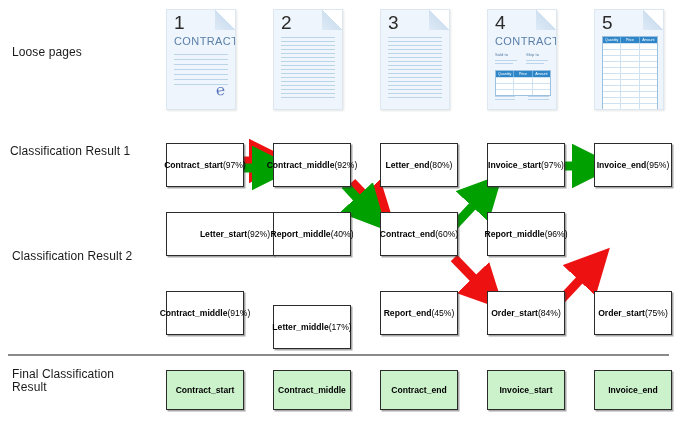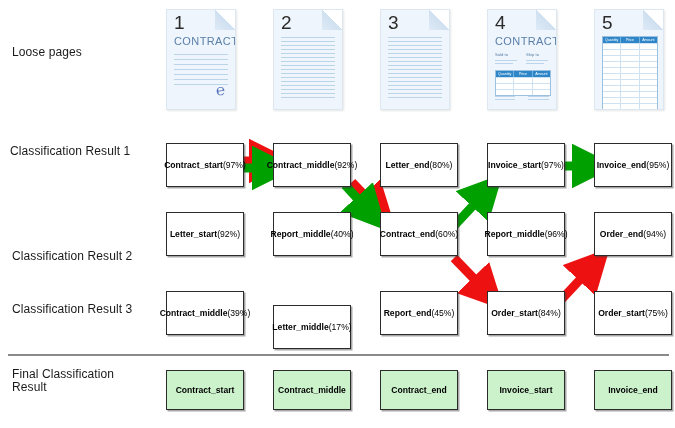--- a/index.html
+++ b/index.html
@@ -96,21 +96,20 @@
   svg.arrows{position:absolute;left:0;top:0;width:675px;height:428px;pointer-events:none;}
 </style>
 </head>
 <body>
 
 <div id="stage">
 
   <div class="row-label" style="left:12px;top:46px;">Loose pages</div>
   <div class="row-label" style="left:10px;top:145px;">Classification Result 1</div>
   <div class="row-label" style="left:12px;top:224px;margin-top:26px;">Classification Result 2</div>
-  <div class="row-label" style="left:12px;top:303px;">Classification Result 3</div>
   <div class="row-label" style="left:12px;top:368px;">Final Classification
 Result</div>
 
   <div class="doc" style="left:166px;top:9px;">
     <div class="fold2"></div>
     <div class="num">1</div>
     <div class="title">CONTRACT</div>
     <div class="lines" style="top:44px;">
       <i></i>
         <i></i>
@@ -329,44 +328,40 @@
   </div>
   <div class="cbox" style="left:487px;top:143px;">
     <span class="lbl">Invoice_start</span>
     <span class="pct">(97%)</span>
   </div>
   <div class="cbox" style="left:594px;top:143px;">
     <span class="lbl">Invoice_end</span>
     <span class="pct">(95%)</span>
   </div>
 
-  <div class="cbox" style="left:166px;top:212px;">
+  <div class="cbox" style="left:166px;top:212px;padding-left:30px;">
     <span class="lbl">Letter_start</span>
     <span class="pct">(92%)</span>
   </div>
   <div class="cbox" style="left:273px;top:212px;">
     <span class="lbl">Report_middle</span>
     <span class="pct">(40%)</span>
   </div>
   <div class="cbox" style="left:380px;top:212px;">
     <span class="lbl">Contract_end</span>
     <span class="pct">(60%)</span>
   </div>
   <div class="cbox" style="left:487px;top:212px;">
     <span class="lbl">Report_middle</span>
     <span class="pct">(96%)</span>
   </div>
-  <div class="cbox" style="left:594px;top:212px;">
-    <span class="lbl">Order_end</span>
-    <span class="pct">(94%)</span>
-  </div>
 
   <div class="cbox" style="left:166px;top:291px;">
     <span class="lbl">Contract_middle</span>
-    <span class="pct">(39%)</span>
+    <span class="pct">(91%)</span>
   </div>
   <div class="cbox" style="left:273px;top:291px;margin-top:14px;">
     <span class="lbl">Letter_middle</span>
     <span class="pct">(17%)</span>
   </div>
   <div class="cbox" style="left:380px;top:291px;">
     <span class="lbl">Report_end</span>
     <span class="pct">(45%)</span>
   </div>
   <div class="cbox" style="left:487px;top:291px;">

